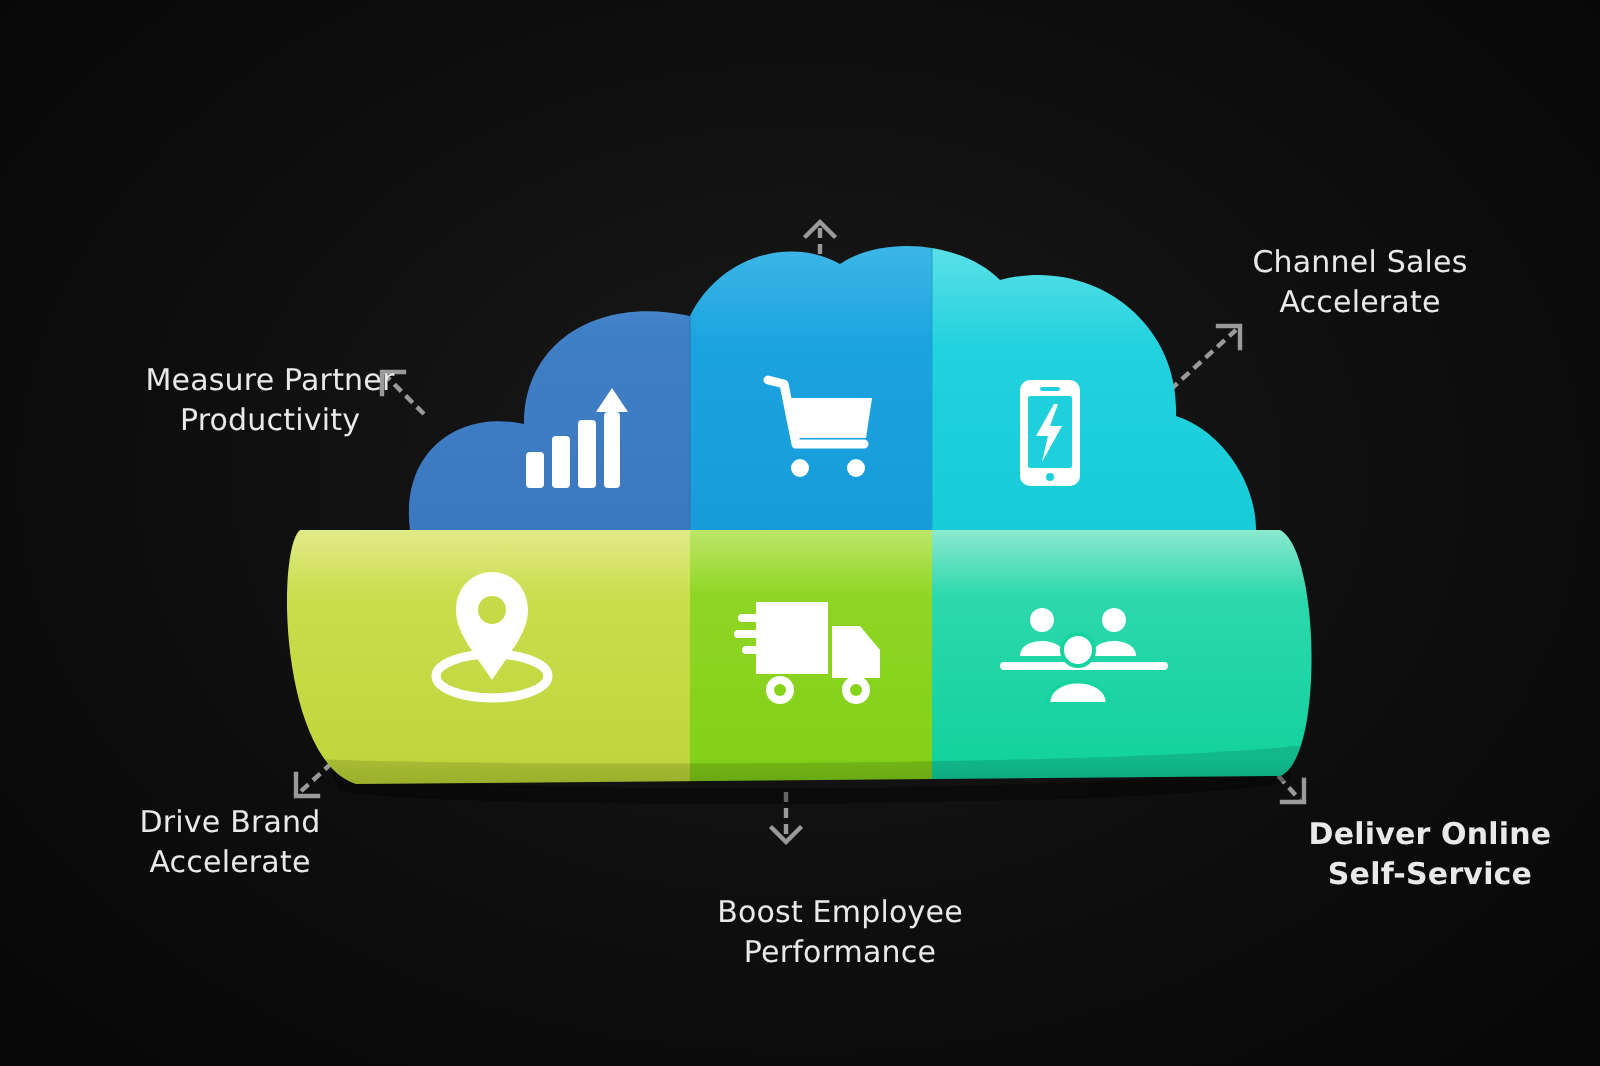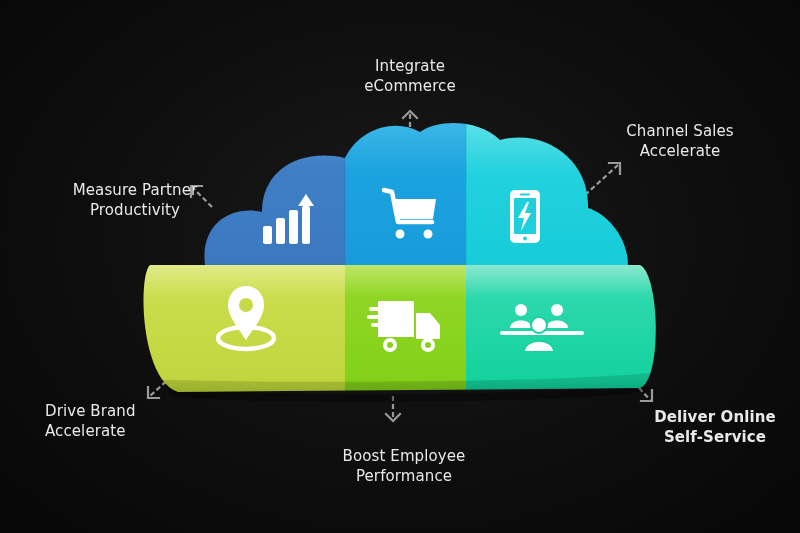--- a/index.html
+++ b/index.html
@@ -9,21 +9,21 @@
     font-family: "DejaVu Sans", "Liberation Sans", sans-serif;
     position: relative;
   }
   .stage { position: absolute; left: 0; top: 0; width: 800px; height: 533px; }
   svg.art { position: absolute; left: 0; top: 0; }
   .label {
     position: absolute; color: #e9e9e9; font-size: 15px; line-height: 20px;
     text-align: center; white-space: nowrap; letter-spacing: 0.1px;
   }
   .label span { display: block; }
-  .label.left { text-align: left; }
+  .label.left { text-align: center; }
 </style>
 </head>
 <body>
 
 <div class="stage">
 
 <svg class="art" width="800" height="533" viewBox="0 0 800 533">
   <defs>
     <clipPath id="cloudTop">
 
@@ -161,36 +161,32 @@
     <circle cx="539" cy="325" r="8" stroke="#16d3a0" stroke-width="2"></circle>
     <path d="M524,352 C524,337 554,337 554,352 Z" stroke="#16d3a0" stroke-width="2"></path>
   </g>
 </svg>
 
 <div class="label" style="left:50px; top:152px; width:170px;margin-top:28px;">
   <span>Measure Partner</span>
   <span>Productivity</span>
 </div>
 
-<div class="label" style="left:340px; top:56px; width:140px;">
-  <span>Integrate</span>
-  <span>eCommerce</span>
-</div>
 
 <div class="label" style="left:605px; top:121px; width:150px;">
   <span>Channel Sales</span>
   <span>Accelerate</span>
 </div>
 
 <div class="label left" style="left:45px; top:401px; width:140px;">
   <span>Drive Brand</span>
   <span>Accelerate</span>
 </div>
 
-<div class="label" style="left:324px; top:446px; width:160px;">
+<div class="label" style="left:340px; top:446px; width:160px;">
   <span>Boost Employee</span>
   <span>Performance</span>
 </div>
 
 <div class="label" style="left:650px; top:407px; width:130px;font-weight:bold;">
   <span>Deliver Online</span>
   <span>Self-Service</span>
 </div>
 
 </div>

